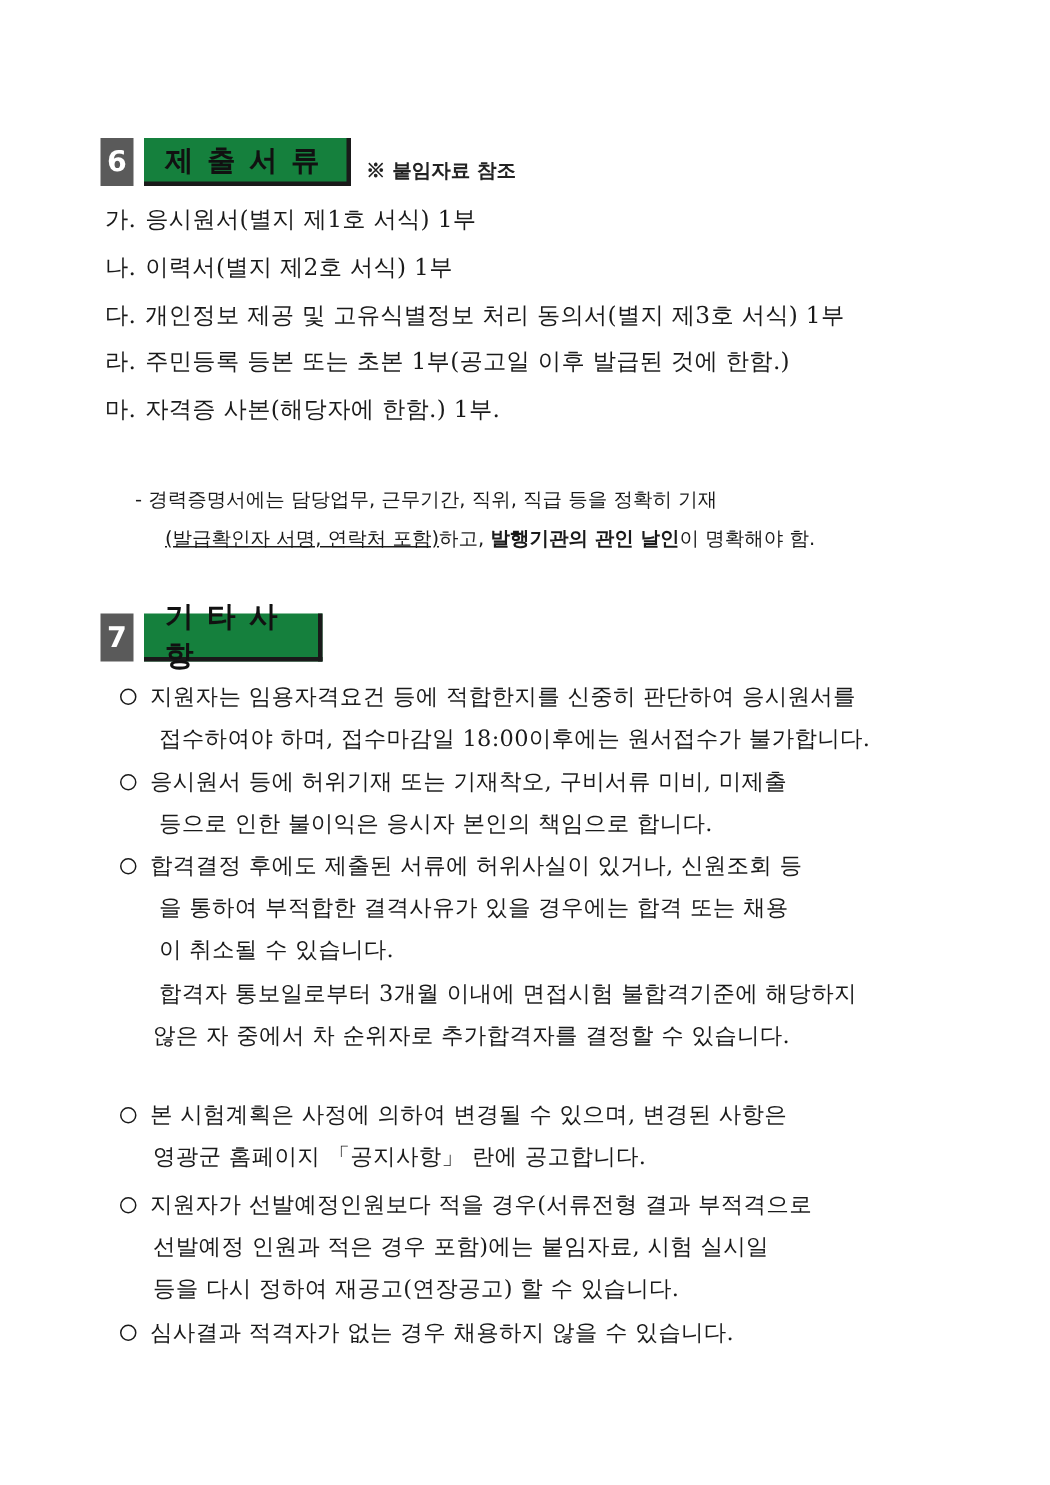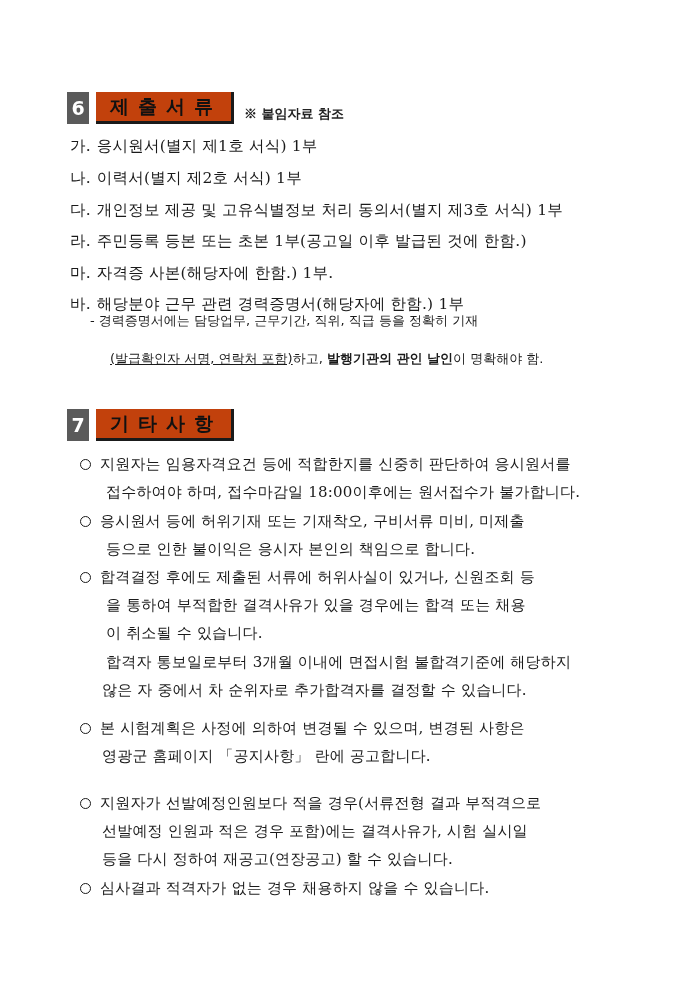--- a/index.html
+++ b/index.html
@@ -36,21 +36,21 @@
       font-family: "DejaVu Sans", "Liberation Sans", sans-serif;
       font-weight: bold;
       font-size: 19px;
       display: flex;
       align-items: center;
       justify-content: center;
       margin-right: 7px;
     }
     .sec-title-box {
       height: 32px;
-      background: #c2410c;
+      background: #15803d;
       border-right: 3px solid #1a1a1a;
       border-bottom: 3px solid #1a1a1a;
       box-sizing: border-box;
       padding-left: 14px;
       display: flex;
       align-items: center;
       font-family: "DejaVu Sans", "Liberation Sans", sans-serif;
       font-weight: bold;
       font-size: 19px;
       letter-spacing: 9px;
@@ -132,32 +132,29 @@
   </div>
   <div class="item" style="top:200px;">
     <span class="marker">다.</span><span>개인정보 제공 및 고유식별정보 처리 동의서(별지 제3호 서식) 1부</span>
   </div>
   <div class="item" style="top:231px;">
     <span class="marker">라.</span><span>주민등록 등본 또는 초본 1부(공고일 이후 발급된 것에 한함.)</span>
   </div>
   <div class="item" style="top:263px;">
     <span class="marker">마.</span><span>자격증 사본(해당자에 한함.) 1부.</span>
   </div>
-  <div class="item" style="top:294px;">
-    <span class="marker">바.</span><span>해당분야 근무 관련 경력증명서(해당자에 한함.)  1부</span>
-  </div>
 
-  <div class="sub-note bold" style="top:312px;">- 경력증명서에는 담당업무, 근무기간, 직위, 직급 등을 정확히 기재</div>
+  <div class="sub-note bold" style="top:324px;">- 경력증명서에는 담당업무, 근무기간, 직위, 직급 등을 정확히 기재</div>
   <div class="sub-note" style="top:350px; left:110px;">
     <span class="underline">(발급확인자 서명, 연락처 포함)</span><span class="plain">하고, </span><span class="bold">발행기관의 관인 날인</span><span class="plain">이 명확해야 함.</span>
   </div>
 
   <div class="section-header" style="top:409px;">
     <div class="sec-num">7</div>
-    <div class="sec-title-box" style="width:138px;">기타사항</div>
+    <div class="sec-title-box" style="width:119px;">기타사항</div>
   </div>
 
   <div class="bullet" style="top:450px;">
     <div class="line"><span class="circle"></span><span>지원자는 임용자격요건 등에 적합한지를 신중히 판단하여 응시원서를</span></div>
     <div class="line indent">접수하여야 하며, 접수마감일 18:00이후에는 원서접수가 불가합니다.</div>
   </div>
 
   <div class="bullet" style="top:507px;">
     <div class="line"><span class="circle"></span><span>응시원서 등에 허위기재 또는 기재착오, 구비서류 미비, 미제출</span></div>
     <div class="line indent">등으로 인한 불이익은 응시자 본인의 책임으로 합니다.</div>
@@ -167,28 +164,28 @@
     <div class="line"><span class="circle"></span><span>합격결정 후에도 제출된 서류에 허위사실이 있거나, 신원조회 등</span></div>
     <div class="line indent">을 통하여 부적합한 결격사유가 있을 경우에는 합격 또는 채용</div>
     <div class="line indent">이 취소될 수 있습니다.</div>
   </div>
 
   <div class="bullet" style="top:648px;">
     <div class="line indent">합격자 통보일로부터 3개월 이내에 면접시험 불합격기준에 해당하지</div>
     <div class="line indent2">않은 자 중에서 차 순위자로 추가합격자를 결정할 수 있습니다.</div>
   </div>
 
-  <div class="bullet" style="top:714px;">
+  <div class="bullet" style="top:729px;">
     <div class="line"><span class="circle"></span><span>본 시험계획은 사정에 의하여 변경될 수 있으며, 변경된 사항은</span></div>
     <div class="line indent2">영광군 홈페이지 「공지사항」 란에 공고합니다.</div>
   </div>
 
   <div class="bullet" style="top:789px;">
     <div class="line"><span class="circle"></span><span>지원자가 선발예정인원보다 적을 경우(서류전형 결과 부적격으로</span></div>
-    <div class="line indent2">선발예정 인원과 적은 경우 포함)에는 결격사유가, 시험 실시일</div>
+    <div class="line indent2">선발예정 인원과 적은 경우 포함)에는 붙임자료, 시험 실시일</div>
     <div class="line indent2">등을 다시 정하여 재공고(연장공고) 할 수 있습니다.</div>
   </div>
 
   <div class="bullet" style="top:874px;">
     <div class="line"><span class="circle"></span><span>심사결과 적격자가 없는 경우 채용하지 않을 수 있습니다.</span></div>
   </div>
 
 </div>
 
 </body></html>

